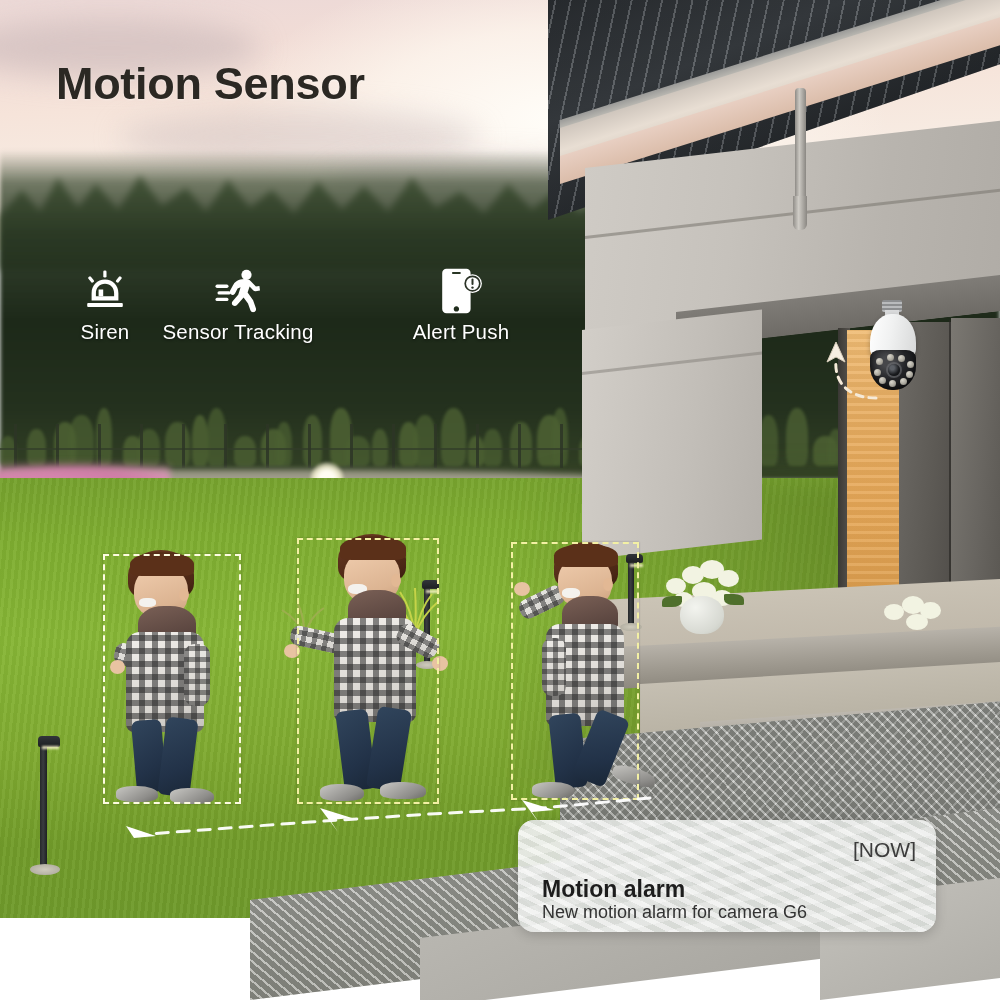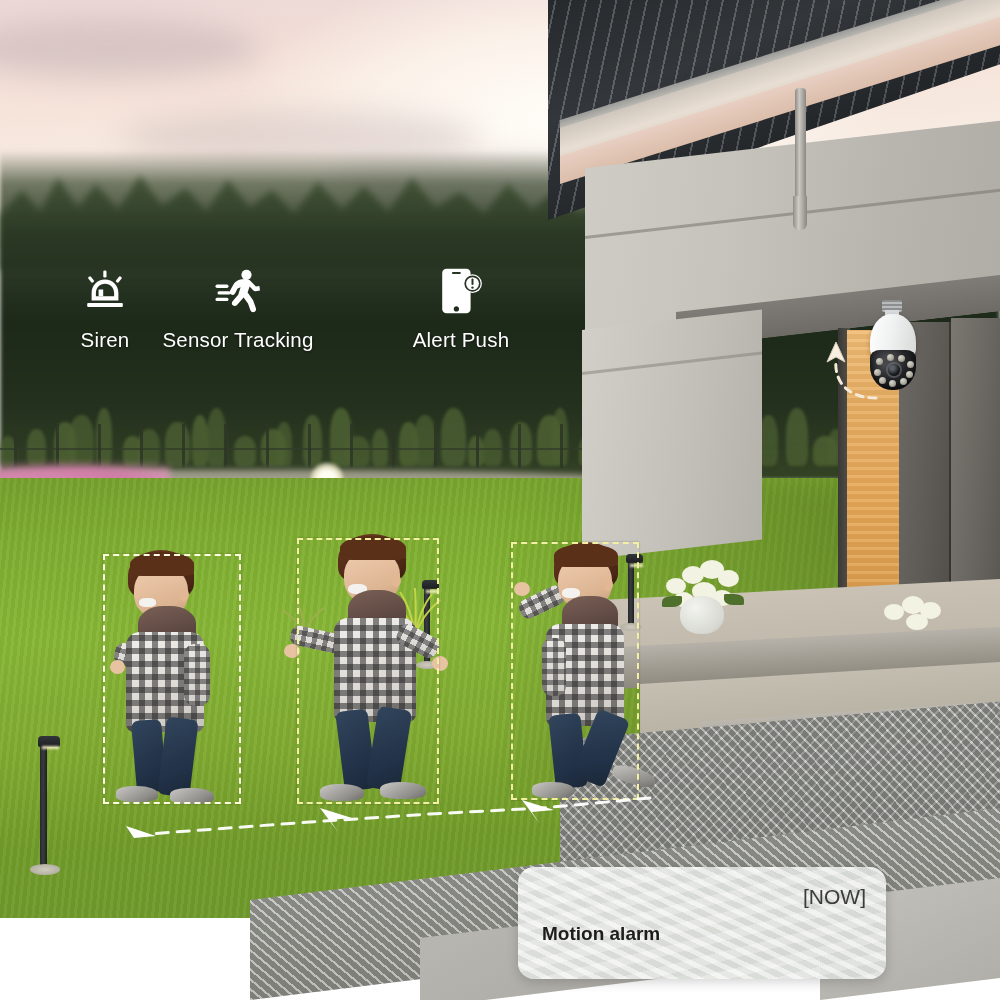--- a/index.html
+++ b/index.html
@@ -190,35 +190,35 @@
 
   
   .title { position:absolute; left:56px; top:58px; width:520px;
     font-size:45px; line-height:51px; font-weight:bold; color:#2b2823;
     letter-spacing:-.3px; text-shadow:0 1px 2px rgba(255,255,255,.45); }
 
   
   .features { position:absolute; left:40px; top:266px; width:490px; height:95px; }
   .feat { position:absolute; text-align:center; }
   .featIcon { height:50px; display:flex; align-items:center; justify-content:center; }
-  .featLabel { margin-top:12px; font-size:20.5px; color:#ffffff; white-space:nowrap;
+  .featLabel { margin-top:4px; font-size:20.5px; color:#ffffff; white-space:nowrap;
     text-shadow:0 1px 3px rgba(0,0,0,.55); letter-spacing:.2px; }
 
   
-  .notif { position:absolute; left:518px; top:867px; width:368px; height:112px;
+  .notif { position:absolute; left:518px; top:820px; width:418px; height:112px;
     border-radius:16px; overflow:hidden;
     background:linear-gradient(145deg, rgba(241,242,240,.93), rgba(228,230,227,.92));
     box-shadow:0 3px 12px rgba(0,0,0,.18); }
   .notifTex { position:absolute; inset:0;
     background:
       repeating-linear-gradient(26deg, rgba(255,255,255,.55) 0 5px, rgba(190,194,190,.22) 5px 11px),
       repeating-linear-gradient(-14deg, rgba(255,255,255,.32) 0 9px, rgba(176,182,176,.2) 9px 19px);
     opacity:.75; }
   .notifNow { position:absolute; right:20px; top:18px; font-size:21px; color:#3c3c3c; }
-  .notifTitle { position:absolute; left:24px; top:56px; font-size:19px; font-weight:bold; color:#1d1d1d; }
+  .notifTitle { position:absolute; left:24px; top:56px; font-size:23px; font-weight:bold; color:#1d1d1d; }
   .notifBody { position:absolute; left:24px; top:82px; font-size:18px; color:#333; }
 </style>
 </head>
 <body>
 
 <div id="stage">
 
   <div class="sky">
     <div class="cloud" style="left:-40px;top:18px;width:300px;height:60px;"></div>
     <div class="cloud" style="left:120px;top:110px;width:360px;height:54px;background:rgba(205,188,188,.45);"></div>
@@ -477,20 +477,21 @@
   <div class="trackBox y" style="left:511px;top:542px;width:128px;height:258px;"></div>
 
   <svg style="position:absolute;left:90px;top:780px;width:580px;height:70px;" viewBox="0 0 580 70">
     <path d="M560,18 L452,28 L340,34 L220,42 L58,54" stroke="#ffffff" stroke-width="3" stroke-dasharray="12 9" fill="none" stroke-linecap="round" opacity=".95"></path>
     <path d="M36,46 L66,56 L44,58 L52,70 Z" fill="#ffffff"></path>
     <path d="M230,28 L262,38 L240,40 L248,52 Z" fill="#ffffff"></path>
     <path d="M432,20 L464,30 L442,32 L450,44 Z" fill="#ffffff"></path>
   </svg>
 
   <div class="title">
+    <div>Motion Sensor</div>
   </div>
 
   <div class="features">
 
     <div class="feat" style="left:0px;top:0;width:130px;">
       <div class="featIcon">
         <svg width="42" height="42" viewBox="0 0 42 42">
           <g fill="#ffffff">
             <rect x="19.3" y="0.5" width="3.2" height="7" rx="1.3"></rect>
             <rect x="5.5" y="6" width="3.2" height="7" rx="1.3" transform="rotate(-40 7.1 9.5)"></rect>
@@ -545,15 +546,16 @@
       </div>
       <div class="featLabel">Alert Push</div>
     </div>
 
   </div>
 
   <div class="notif">
     <div class="notifTex"></div>
     <div class="notifNow">[NOW]</div>
     <div class="notifTitle">Motion alarm</div>
+    <div class="notifBody">New motion alarm for camera G6</div>
   </div>
 
 </div>
 
 </body></html>

